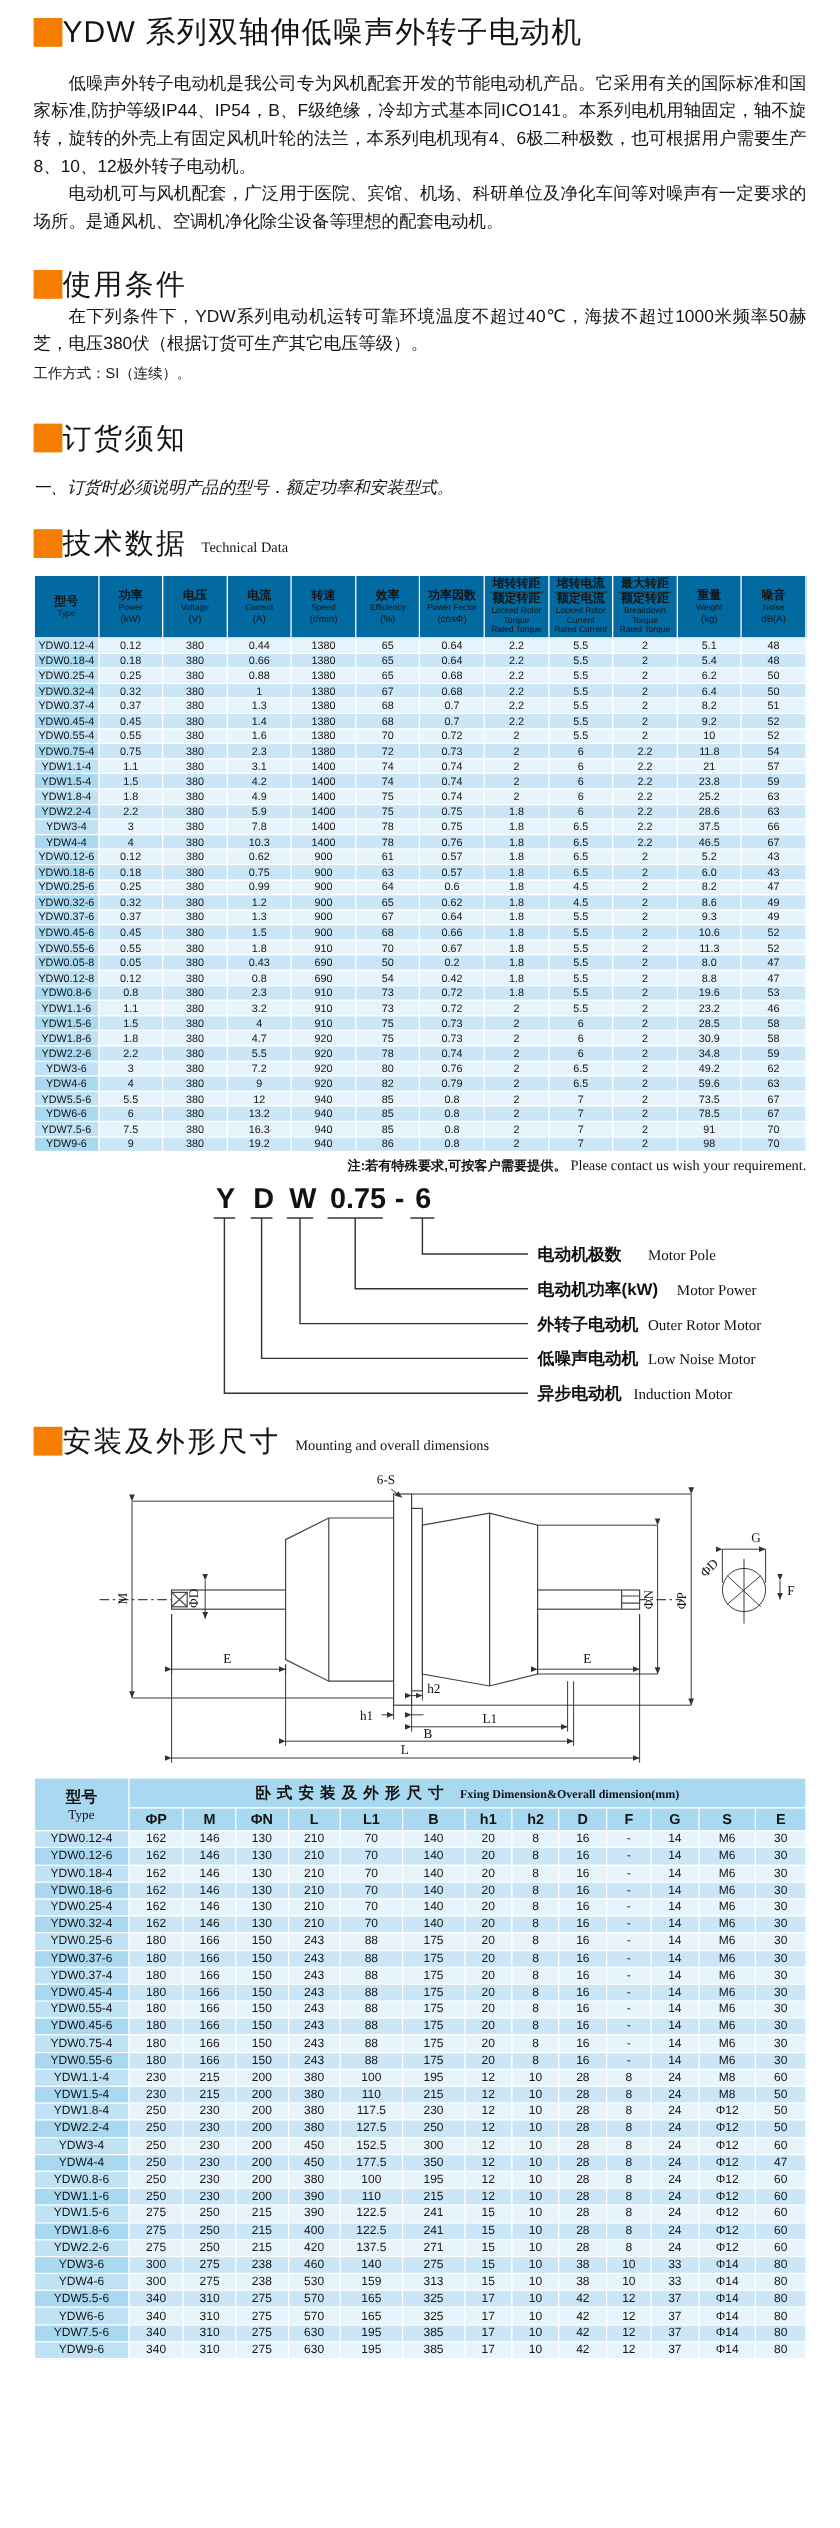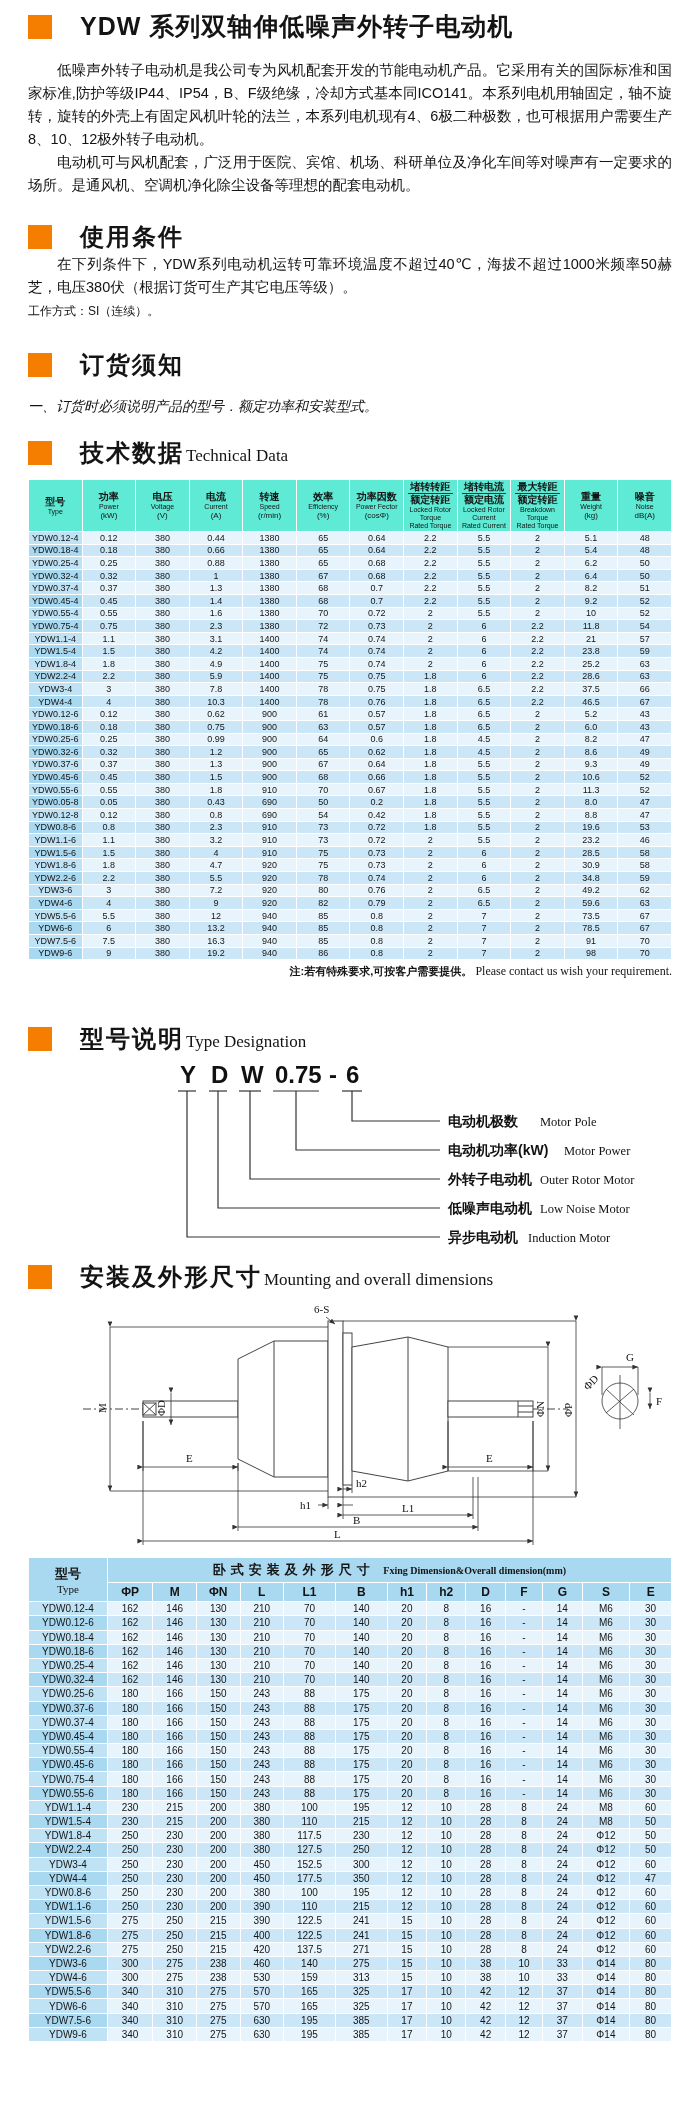--- a/index.html
+++ b/index.html
@@ -7,35 +7,35 @@
   body {
     width:700px; height:2107px; overflow:hidden;
     font-family:"Liberation Sans","DejaVu Sans",sans-serif;
     color:#141414;
   }
   .page { width:700px; padding:10px 28px 0 28px; }
 
   
   .sec-head { display:flex; align-items:center; margin-top:0; }
   .bullet { width:24px; height:24px; background:#F57E00; flex:0 0 auto; }
-  .sec-head .zh { font-size:24px; font-weight:bold; margin-left:28px; letter-spacing:2px; }
-  .sec-head .en { font-family:"Liberation Serif","DejaVu Serif",serif; font-size:17px; margin-left:2px; margin-top:6px;text-align:center; }
+  .sec-head .zh { font-size:24px; font-weight:normal; margin-left:0; letter-spacing:2px; }
+  .sec-head .en { font-family:"Liberation Serif","DejaVu Serif",serif; font-size:12px; margin-left:12px; margin-top:6px;text-align:center; }
   .main-title .zh { font-size:25px; letter-spacing:1px; }
 
   p.body-text { font-size:14.5px; line-height:23px; text-align:justify; }
   .indent { text-indent:2em; }
   .plain-line { font-size:12px; line-height:24px; }
 
   .order-item { font-size:14px; line-height:26px;font-style:italic; }
 
   
   table { border-collapse:collapse; table-layout:fixed; }
   .tech-table { width:644px; margin-top:10px; border:1px solid #8fb8cc; }
   .tech-table th, .tech-table td { border:1px solid #ffffff; text-align:center; vertical-align:middle; }
-  .tech-table thead th { background:#5eead4; padding:1px 0; }
+  .tech-table thead th { background:#0369a1; padding:1px 0; }
   .tech-table td { font-size:9px; height:12.6px; padding:0; }
   .tech-table tbody tr:nth-child(odd) td { background:#E8F4FB; }
   .tech-table tbody tr:nth-child(even) td { background:#CBE7F7; }
   .tech-table tbody tr:nth-child(odd) td.tcell { background:#BFE2F4; }
   .tech-table tbody tr:nth-child(even) td.tcell { background:#A9D9F1; }
   .h-zh { font-size:10px; font-weight:bold; line-height:12px; }
   .h-frac { border-top:1px solid #333; margin:0 4px; }
   .h-en { font-size:7px; font-weight:normal; line-height:8px; }
   .h-unit { font-size:8px; font-weight:normal; line-height:10px; }
 
@@ -642,25 +642,20 @@
           <td>98</td>
           <td>70</td>
         </tr>
       </tbody>
   </table>
   <div class="table-note">
     <span class="zh">注:若有特殊要求,可按客户需要提供。</span>
     <span class="en">Please contact us wish your requirement.</span>
   </div>
 
-  <div class="sec-head" style="margin-top:44px">
-    <span class="bullet"></span>
-    <span class="zh">型号说明</span>
-    <span class="en">Type Designation</span>
-  </div>
 
   <svg class="diagram-svg" width="644" height="200" viewBox="0 0 644 200">
     <g>
       <text class="code-char" x="152" y="28">Y</text>
       <text class="code-char" x="183" y="28">D</text>
       <text class="code-char" x="213" y="28">W</text>
       <text class="code-char" x="247" y="28">0.75</text>
       <text class="code-char" x="301" y="28">-</text>
       <text class="code-char" x="318" y="28">6</text>
     </g>

